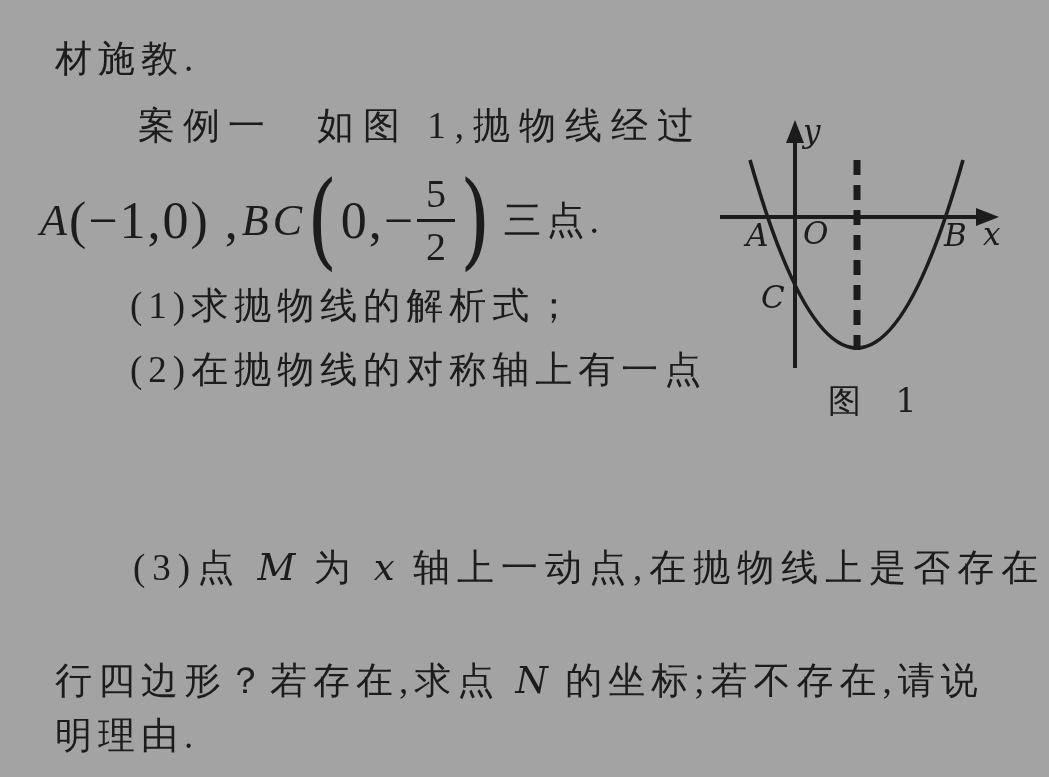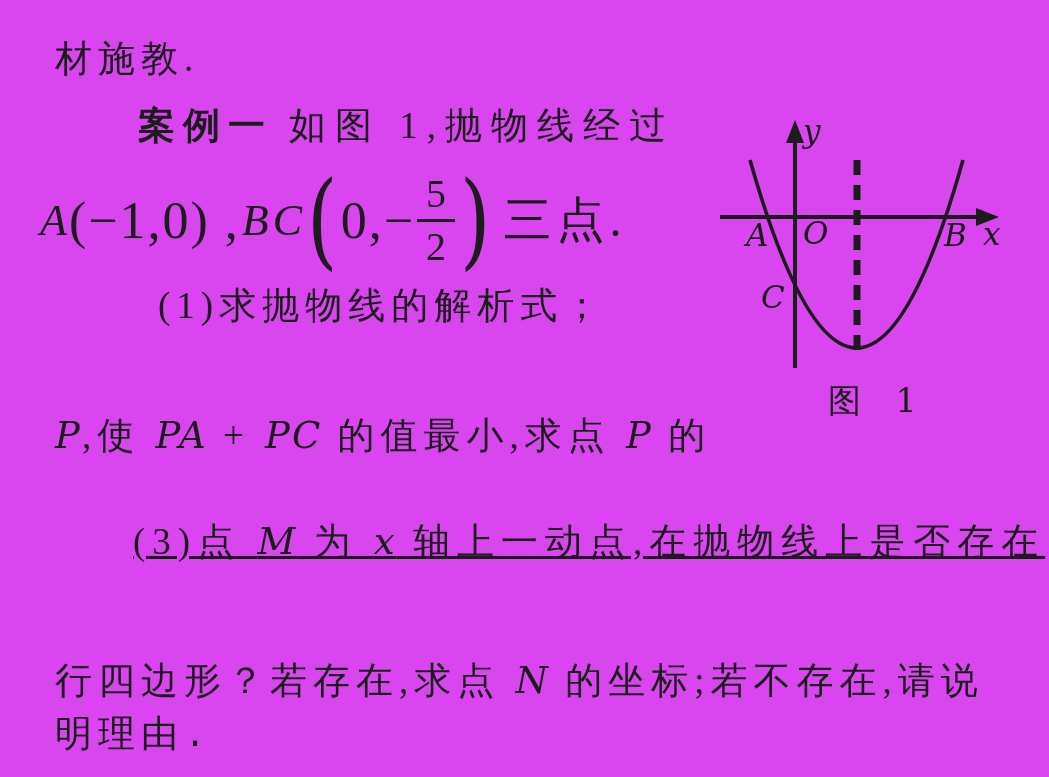--- a/index.html
+++ b/index.html
@@ -1,42 +1,42 @@
 <!DOCTYPE html>
 <html><head>
 <meta charset="utf-8">
 <style>
   html, body { margin: 0; padding: 0; }
   .page {
     position: relative;
     width: 1049px;
     height: 777px;
-    background: #d946ef;
+    background: #a3a3a3;
     color: #1c1c1c;
     font-family: "Liberation Serif", "DejaVu Serif", serif;
     overflow: hidden;
   }
   .line {
     position: absolute;
     font-size: 37px;
     line-height: 46px;
     letter-spacing: 6px;
     white-space: nowrap;
   }
   .it {
     font-style: italic;
     font-family: "DejaVu Serif", "Liberation Serif", serif;
     letter-spacing: 2px;
   }
   .heading {
     font-family: "Liberation Sans", "DejaVu Sans", sans-serif;
-    font-weight: 700;
+    font-weight: 400;
     letter-spacing: 8px;
   }
-  .intro { margin-left: 16px; letter-spacing: 9px; }
+  .intro { margin-left: 44px; letter-spacing: 9px; }
   .ls7 { letter-spacing: 7px; }
   
   .formula {
     position: absolute;
     left: 38px;
     top: 160px;
     height: 120px;
     display: flex;
     align-items: center;
     white-space: nowrap;
@@ -54,21 +54,21 @@
   .frac {
     display: inline-flex;
     flex-direction: column;
     align-items: center;
     font-size: 40px;
     line-height: 1.1;
     margin: 0 2px;
   }
   .frac .num { padding: 0 9px 3px 9px; border-bottom: 3px solid #1c1c1c; }
   .frac .den { padding-top: 3px; }
-  .f-cjk { font-size: 48px; letter-spacing: 5px; margin-left: 10px; }
+  .f-cjk { font-size: 38px; letter-spacing: 5px; margin-left: 10px; }
   .fig { position: absolute; left: 700px; top: 100px; }
   .fig text {
     font-family: "DejaVu Serif", "Liberation Serif", serif;
     fill: #1c1c1c;
   }
   .fig .axlabel { font-style: italic; font-size: 31px; }
   .fig .cap { font-size: 33px; letter-spacing: 12px; font-style: normal; }
 </style>
 </head>
 <body>
@@ -89,38 +89,36 @@
     <span class="bigparen">(</span>
     <span class="f-up">0,−</span>
     <span class="frac">
         <span class="num">5</span>
         <span class="den">2</span>
       </span>
     <span class="bigparen">)</span>
     <span class="f-cjk">三点.</span>
   </div>
 
-  <div class="line" style="left:130px; top:283px;margin-left:28px;">(1)求抛物线的解析式；</div>
+  <div class="line" style="left:130px; top:283px;">(1)求抛物线的解析式；</div>
+
+  <div class="line" style="left:130px; top:347px;">(2)在抛物线的对称轴上有一点</div>
 
 
-  <div class="line" style="left:55px; top:413px;">
-    <span class="it">P</span><span>,使 </span><span class="it">PA</span><span> + </span><span class="it">PC</span><span> 的值最小,求点 </span><span class="it">P</span><span> 的</span>
-  </div>
 
-
-  <div class="line ls7" style="left:133px; top:519px;text-decoration:underline;">
+  <div class="line ls7" style="left:133px; top:545px;">
     <span>(3)点 </span><span class="it">M</span><span> 为 </span><span class="it">x</span><span> 轴上一动点,在抛物线上是否存在</span>
   </div>
 
 
   <div class="line" style="left:55px; top:658px;">
     <span>行四边形？若存在,求点 </span><span class="it">N</span><span> 的坐标;若不存在,请说</span>
   </div>
 
-  <div class="line" style="left:55px; top:713px;font-family:Liberation Mono, monospace;">明理由.</div>
+  <div class="line" style="left:55px; top:713px;">明理由.</div>
 
   <svg class="fig" width="335" height="335" viewBox="0 0 335 335">
 
     <line x1="20" y1="117" x2="282" y2="117" stroke="#1c1c1c" stroke-width="4"></line>
     <polygon points="299,117 276,108 276,126" fill="#1c1c1c"></polygon>
 
     <line x1="95" y1="38" x2="95" y2="268" stroke="#1c1c1c" stroke-width="4"></line>
     <polygon points="95,20 86,43 104,43" fill="#1c1c1c"></polygon>
 
     <line x1="157" y1="60" x2="157" y2="257" stroke="#1c1c1c" stroke-width="7" stroke-dasharray="15 10"></line>

